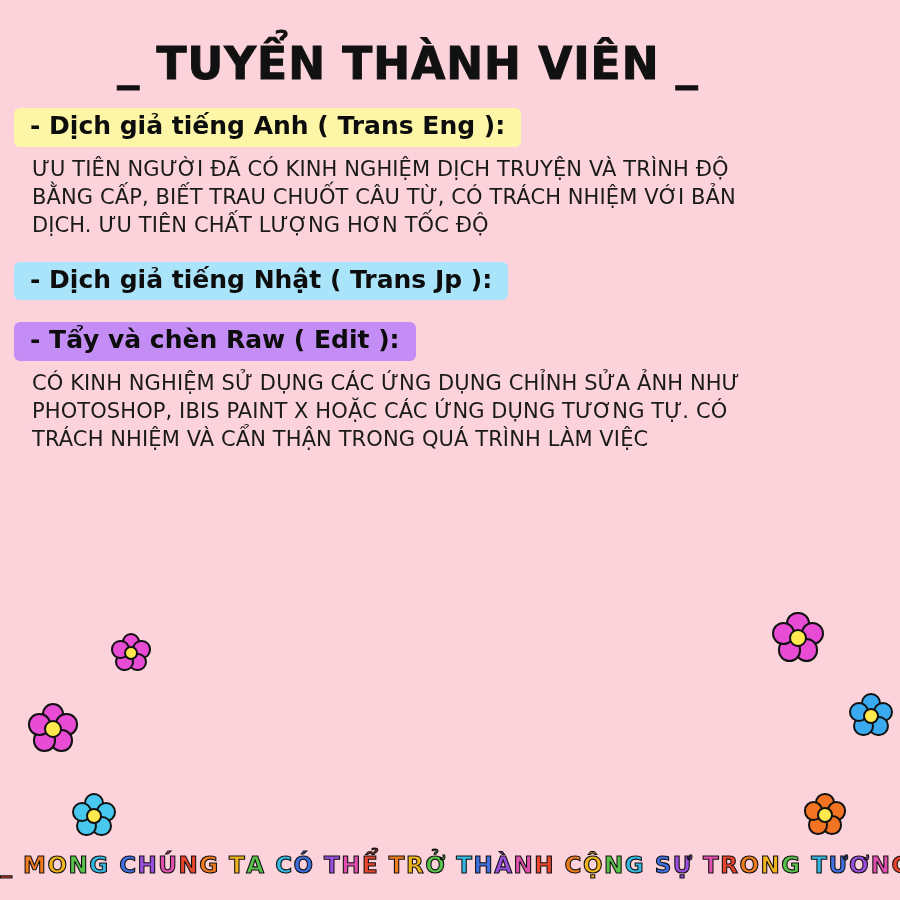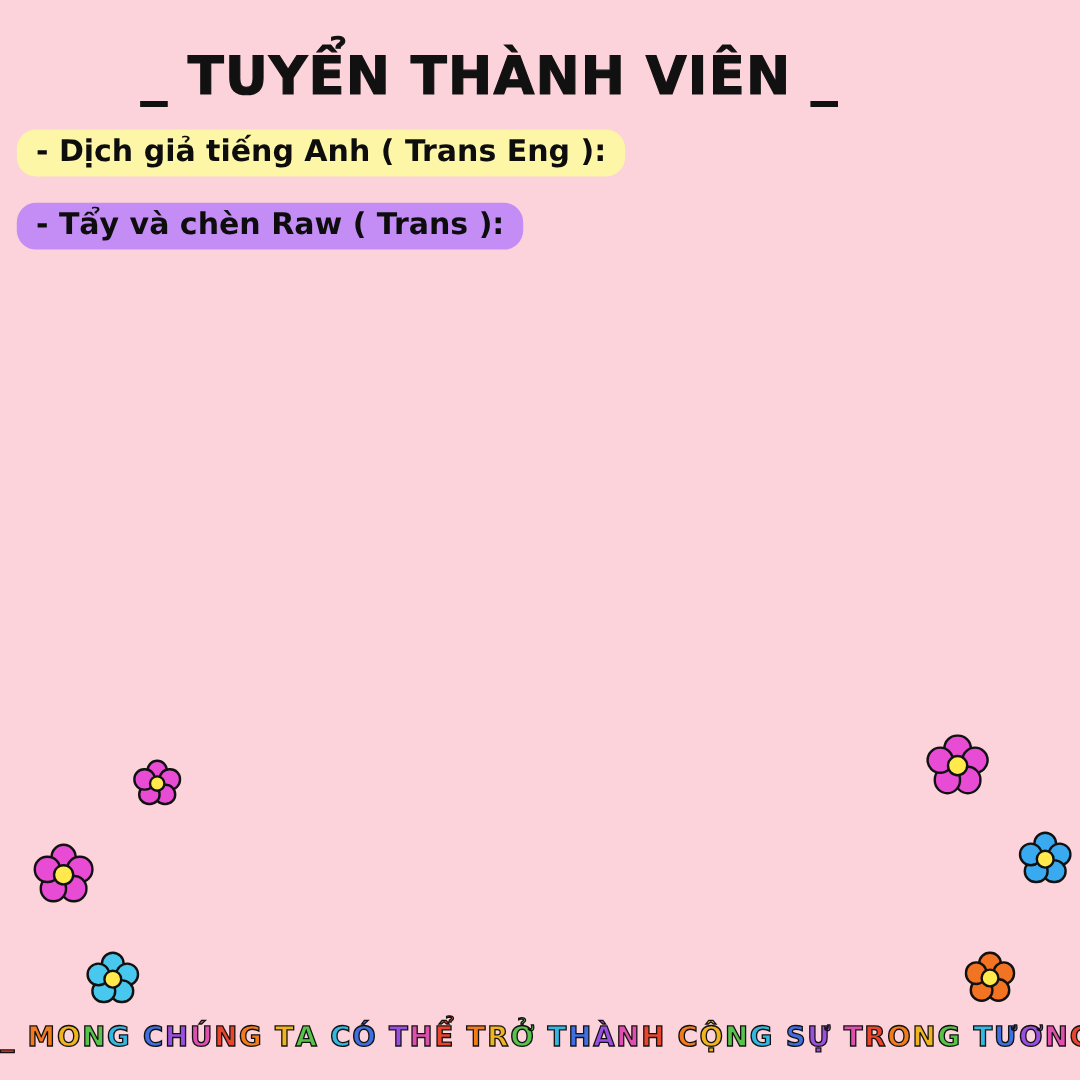--- a/index.html
+++ b/index.html
@@ -51,21 +51,21 @@
   .section {
     margin-top: 22px;
     padding: 0 14px;
   }
   .chip {
     display: inline-block;
     font-size: 25px;
     font-weight: bold;
     color: #0d0d0d;
     padding: 4px 16px 6px 16px;
-    border-radius: 16px;
+    border-radius: 6px;
     line-height: 1.15;
     white-space: nowrap;
   }
   .chip.yellow { background: #fdf6a6; }
   .chip.blue   { background: #a9e4fb; }
   .chip.purple { background: #c48cf5; }
 
   .body-text {
     font-size: 21px;
     color: #1a1a1a;
@@ -125,27 +125,30 @@
 </head>
 <body>
 
 <div class="page">
 
   <div class="title">_ Tuyển Thành Viên _</div>
 
 
   <div class="section">
     <div class="chip yellow">- Dịch giả tiếng Anh ( Trans Eng ):</div>
+    <div class="body-text">Ưu tiên người đã có kinh nghiệm dịch truyện và trình độ bằng cấp, biết trau chuốt câu từ, có trách nhiệm với bản dịch. Ưu tiên chất lượng hơn tốc độ</div>
   </div>
 
   <div class="section">
+    <div class="chip blue">- Dịch giả tiếng Nhật ( Trans Jp ):</div>
   </div>
 
   <div class="section">
-    <div class="chip purple">- Tẩy và chèn Raw ( Trans ):</div>
+    <div class="chip purple">- Tẩy và chèn Raw ( Edit ):</div>
+    <div class="body-text">Có kinh nghiệm sử dụng các ứng dụng chỉnh sửa ảnh như Photoshop, Ibis Paint X hoặc các ứng dụng tương tự. Có trách nhiệm và cẩn thận trong quá trình làm việc</div>
   </div>
 
 
   <div class="footer"><span style="color: rgb(232, 69, 44);">_</span><span> </span><span style="color: rgb(240, 124, 30);">M</span><span style="color: rgb(240, 181, 30);">o</span><span style="color: rgb(88, 194, 74);">n</span><span style="color: rgb(52, 183, 224);">g</span><span> </span><span style="color: rgb(63, 111, 224);">c</span><span style="color: rgb(155, 79, 224);">h</span><span style="color: rgb(224, 79, 176);">ú</span><span style="color: rgb(232, 69, 44);">n</span><span style="color: rgb(240, 124, 30);">g</span><span> </span><span style="color: rgb(240, 181, 30);">t</span><span style="color: rgb(88, 194, 74);">a</span><span> </span><span style="color: rgb(52, 183, 224);">c</span><span style="color: rgb(63, 111, 224);">ó</span><span> </span><span style="color: rgb(155, 79, 224);">t</span><span style="color: rgb(224, 79, 176);">h</span><span style="color: rgb(232, 69, 44);">ể</span><span> </span><span style="color: rgb(240, 124, 30);">t</span><span style="color: rgb(240, 181, 30);">r</span><span style="color: rgb(88, 194, 74);">ở</span><span> </span><span style="color: rgb(52, 183, 224);">t</span><span style="color: rgb(63, 111, 224);">h</span><span style="color: rgb(155, 79, 224);">à</span><span style="color: rgb(224, 79, 176);">n</span><span style="color: rgb(232, 69, 44);">h</span><span> </span><span style="color: rgb(240, 124, 30);">c</span><span style="color: rgb(240, 181, 30);">ộ</span><span style="color: rgb(88, 194, 74);">n</span><span style="color: rgb(52, 183, 224);">g</span><span> </span><span style="color: rgb(63, 111, 224);">s</span><span style="color: rgb(155, 79, 224);">ự</span><span> </span><span style="color: rgb(224, 79, 176);">t</span><span style="color: rgb(232, 69, 44);">r</span><span style="color: rgb(240, 124, 30);">o</span><span style="color: rgb(240, 181, 30);">n</span><span style="color: rgb(88, 194, 74);">g</span><span> </span><span style="color: rgb(52, 183, 224);">t</span><span style="color: rgb(63, 111, 224);">ư</span><span style="color: rgb(155, 79, 224);">ơ</span><span style="color: rgb(224, 79, 176);">n</span><span style="color: rgb(232, 69, 44);">g</span></div>
 
   <div id="flower-layer">
       <div class="flower" style="left: 108px; top: 630px; width: 42px; height: 42px;">
         <div class="petal" style="width: 14.28px; height: 14.28px; background: rgb(232, 75, 212); left: 13.86px; top: 2.7216px;"></div>
         <div class="petal" style="width: 14.28px; height: 14.28px; background: rgb(232, 75, 212); left: 24.4532px; top: 10.418px;"></div>
         <div class="petal" style="width: 14.28px; height: 14.28px; background: rgb(232, 75, 212); left: 20.407px; top: 22.8712px;"></div>

